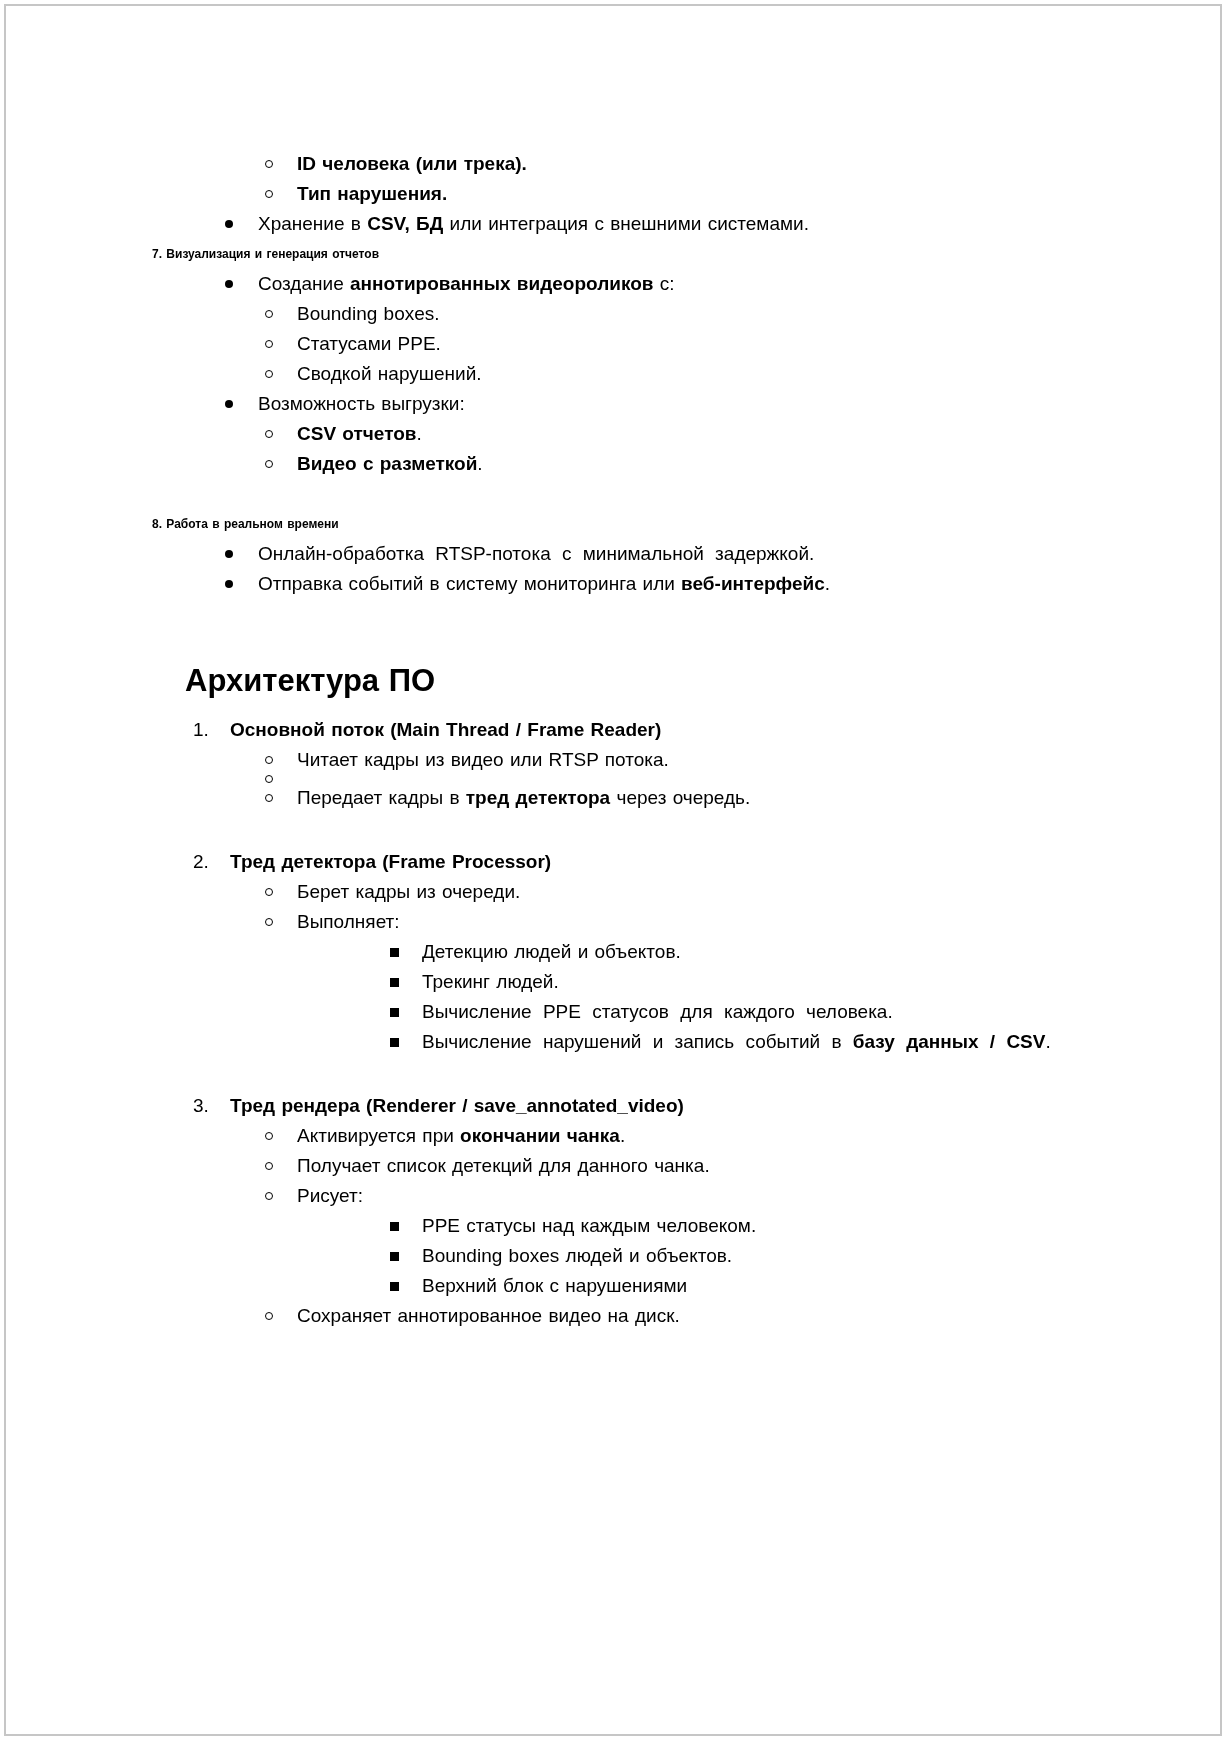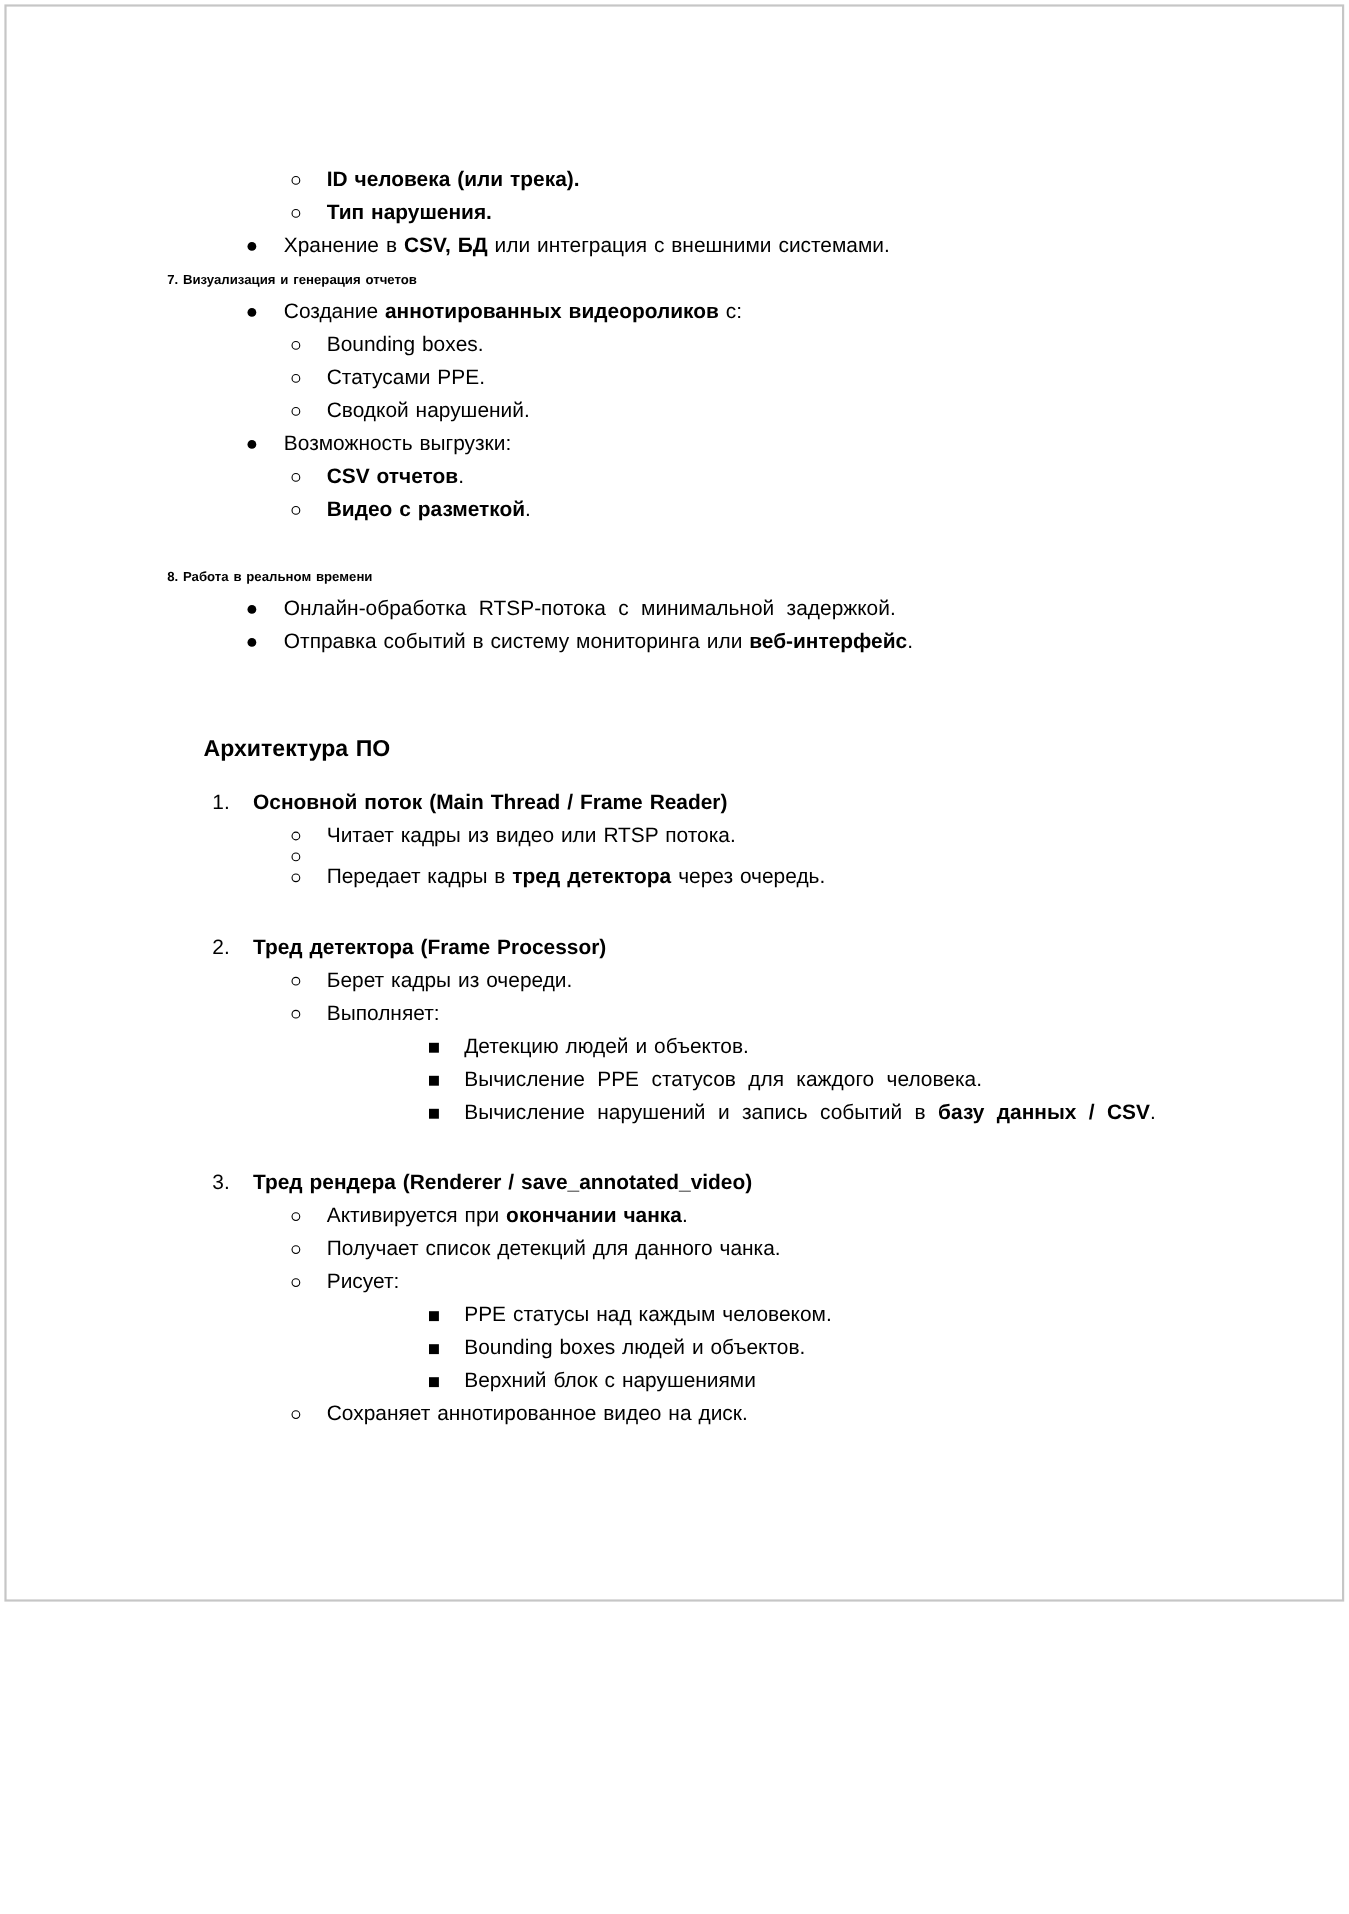--- a/index.html
+++ b/index.html
@@ -3,42 +3,42 @@
 <meta charset="utf-8">
 <style>
   html, body {
     margin: 0;
     padding: 0;
     background: #ffffff;
   }
   .page {
     box-sizing: border-box;
     width: 1218px;
-    height: 1452px;
+    height: 1732px;
     margin: 4px auto;
     border: 2px solid #c6c6c6;
     background: #ffffff;
     color: #000000;
     font-family: "Liberation Sans", sans-serif;
     overflow: hidden;
   }
   .content {
     padding: 143px 90px 0 146px;
     font-size: 19px;
     line-height: 30px;
     word-spacing: 1px;
   }
   .h3 {
     font-weight: bold;
     font-size: 12px;
     line-height: 30px;
   }
   .h2 {
     font-weight: bold;
-    font-size: 21px;
+    font-size: 31px;
     line-height: 36px;
     margin: 64px 0 16px 33px;
   }
   .li {
     display: flex;
     align-items: stretch;
   }
   .li .txt { flex: 1 1 auto; }
   .lvl1 { padding-left: 73px; }
   .lvl2 { padding-left: 113px; }
@@ -161,20 +161,24 @@
         <span class="txt"><span>Берет кадры из очереди.</span></span>
       </div>
       <div class="li lvl2">
         <span class="marker circle"></span>
         <span class="txt"><span>Выполняет:</span></span>
       </div>
       <div class="li lvl3">
         <span class="marker square"></span>
         <span class="txt"><span>Детекцию людей и объектов.</span></span>
       </div>
+      <div class="li lvl3">
+        <span class="marker square"></span>
+        <span class="txt"><span>Трекинг людей.</span></span>
+      </div>
       <div class="li lvl3 stretch">
         <span class="marker square"></span>
         <span class="txt"><span>Вычисление PPE статусов для каждого человека.</span></span>
       </div>
       <div class="li lvl3 stretch">
         <span class="marker square"></span>
         <span class="txt"><span>Вычисление нарушений и запись событий в </span><b>базу данных / CSV</b><span>.</span></span>
       </div>
       <div class="num-item gap-md">
         <span class="num">3.</span>

